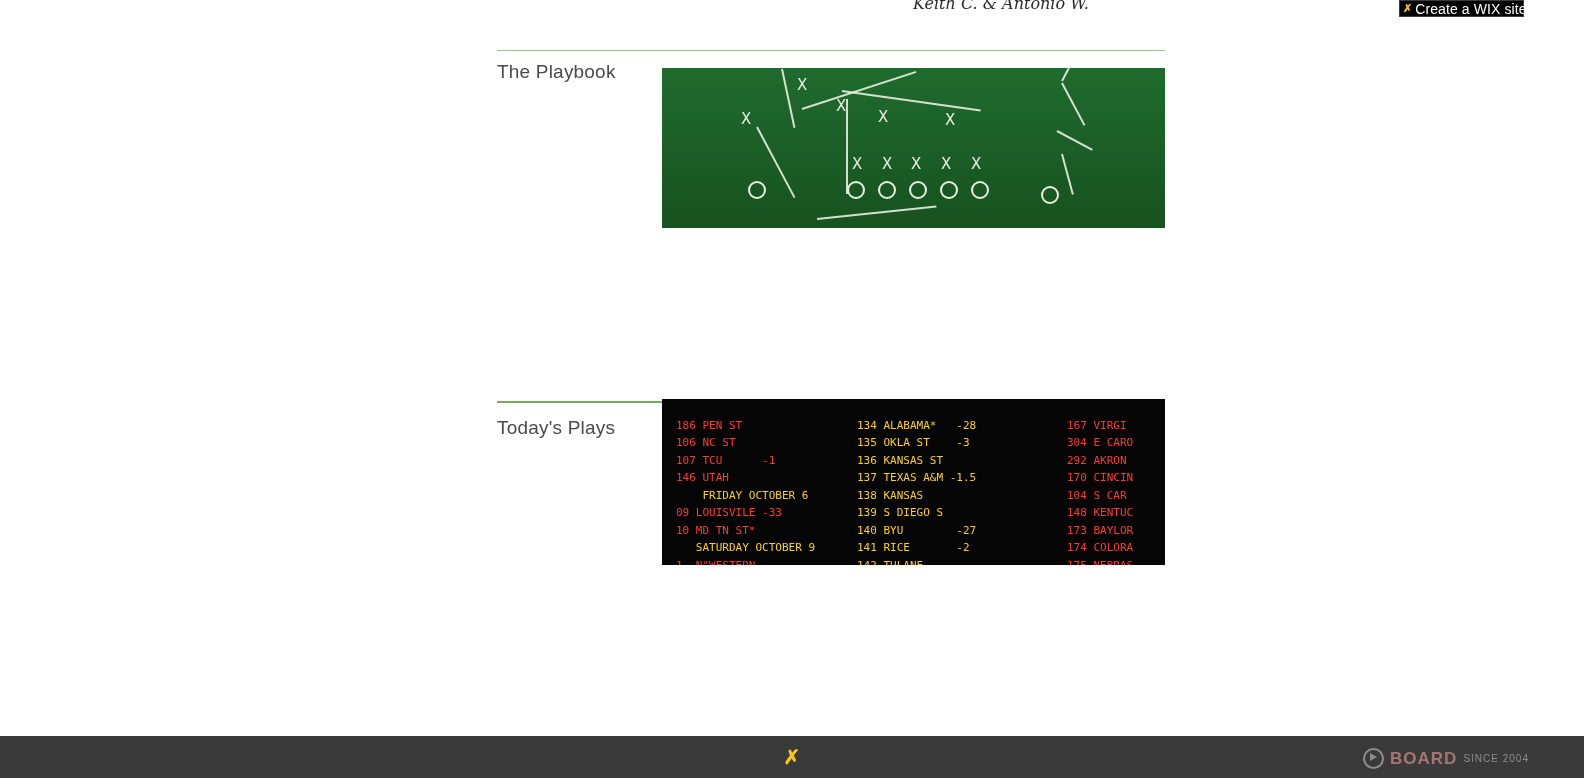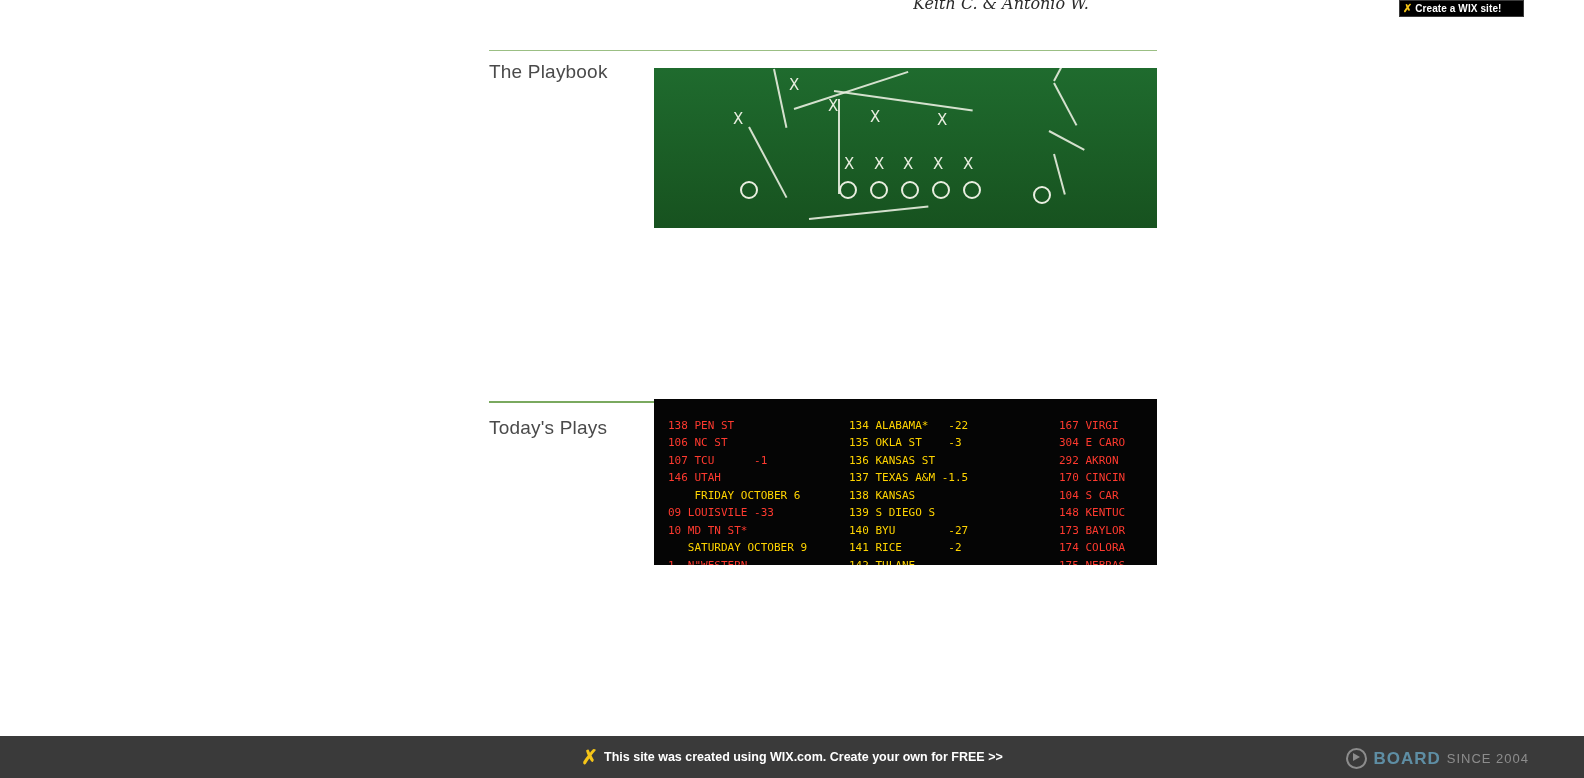--- a/index.html
+++ b/index.html
@@ -32,22 +32,22 @@
   }
   .wix-ribbon .x {
     color: #f5c518;
     font-size: 11px;
     font-weight: bold;
     line-height: 1;
     font-family: "Liberation Sans", sans-serif;
   }
   .wix-ribbon .txt {
     color: #ffffff;
-    font-size: 10px;
-    font-weight: bold;
+    font-size: 14px;
+    font-weight: normal;
     letter-spacing: 0.1px;
     white-space: nowrap;
   }
 
   
   .signature {
     position: absolute;
     top: -6px;
     left: 913px;
     width: 200px;
@@ -63,20 +63,21 @@
   
   .content {
     position: absolute;
     left: 489px;
     top: 0;
     width: 668px;
   }
 
   .row {
     position: relative;
+    margin-left: 8px;
   }
   .rule {
     position: absolute;
     left: 0;
     width: 668px;
     height: 0;
     border-top: 1px solid #9bbf84;
   }
   .rule.medium {
     border-top: 2px solid #7aa95f;
@@ -237,28 +238,28 @@
   }
   .footer-right .logo-circle:after {
     content: "";
     position: absolute;
     left: 5px; top: 3px;
     border-left: 7px solid #cfcfcf;
     border-top: 4px solid transparent;
     border-bottom: 4px solid transparent;
   }
   .footer-right .brand {
-    color: #7dd3fc;
+    color: #fca5a5;
     font-size: 17px;
     font-weight: bold;
     letter-spacing: 1px;
   }
   .footer-right .since {
     color: #cfcfcf;
-    font-size: 13px;
+    font-size: 10px;
     letter-spacing: 1px;
     text-align: right;
   }
 </style>
 </head>
 <body>
 
 <div class="wix-ribbon">
   <span class="x">✗</span>
   <span class="txt">Create a WIX site!</span>
@@ -305,33 +306,33 @@
       <div class="chalk-o" style="left:379px; top:118px;"></div>
     </div>
   </div>
 
   <div class="row">
     <div class="rule medium" style="top:241px;"></div>
     <div class="section-label" style="top:257px;">Today's Plays</div>
 
     <div class="thumb oddsboard" style="top:239px; height:166px;">
       <div class="odds-col" style="left:14px; width:190px;">
-<span class="r">138 PEN ST</span>
+<span class="r">186 PEN ST</span>
 <span class="r">106 NC ST</span>
 <span class="r">107 TCU      -1</span>
 <span class="r">146 UTAH</span>
 <span class="y">    FRIDAY OCTOBER 6</span>
 <span class="r">09 LOUISVILE -33</span>
 <span class="r">10 MD TN ST*</span>
 <span class="y">   SATURDAY OCTOBER 9</span>
 <span class="r">1  N"WESTERN</span>
 
       </div>
       <div class="odds-col" style="left:195px; width:200px;">
-<span class="y">134 ALABAMA*   -22</span>
+<span class="y">134 ALABAMA*   -28</span>
 <span class="y">135 OKLA ST    -3</span>
 <span class="y">136 KANSAS ST</span>
 <span class="y">137 TEXAS A&amp;M -1.5</span>
 <span class="y">138 KANSAS</span>
 <span class="y">139 S DIEGO S</span>
 <span class="y">140 BYU        -27</span>
 <span class="y">141 RICE       -2</span>
 <span class="y">142 TULANE</span>
 
 
@@ -388,23 +389,19 @@
       </div>
     </div>
 
   </div>
 
 </div>
 
 <div class="footer">
   <div class="footer-center">
     <span class="footer-x">✗</span>
-    <span class="footer-text">
-      <span>This site was created using WIX.com. Create your own for FREE</span>
-      <span class="link">&gt;&gt;</span>
-    </span>
   </div>
   <div class="footer-right">
     <span class="logo-circle"></span>
     <span class="brand">BOARD</span>
     <span class="since">SINCE 2004</span>
   </div>
 </div>
 
 </body></html>

